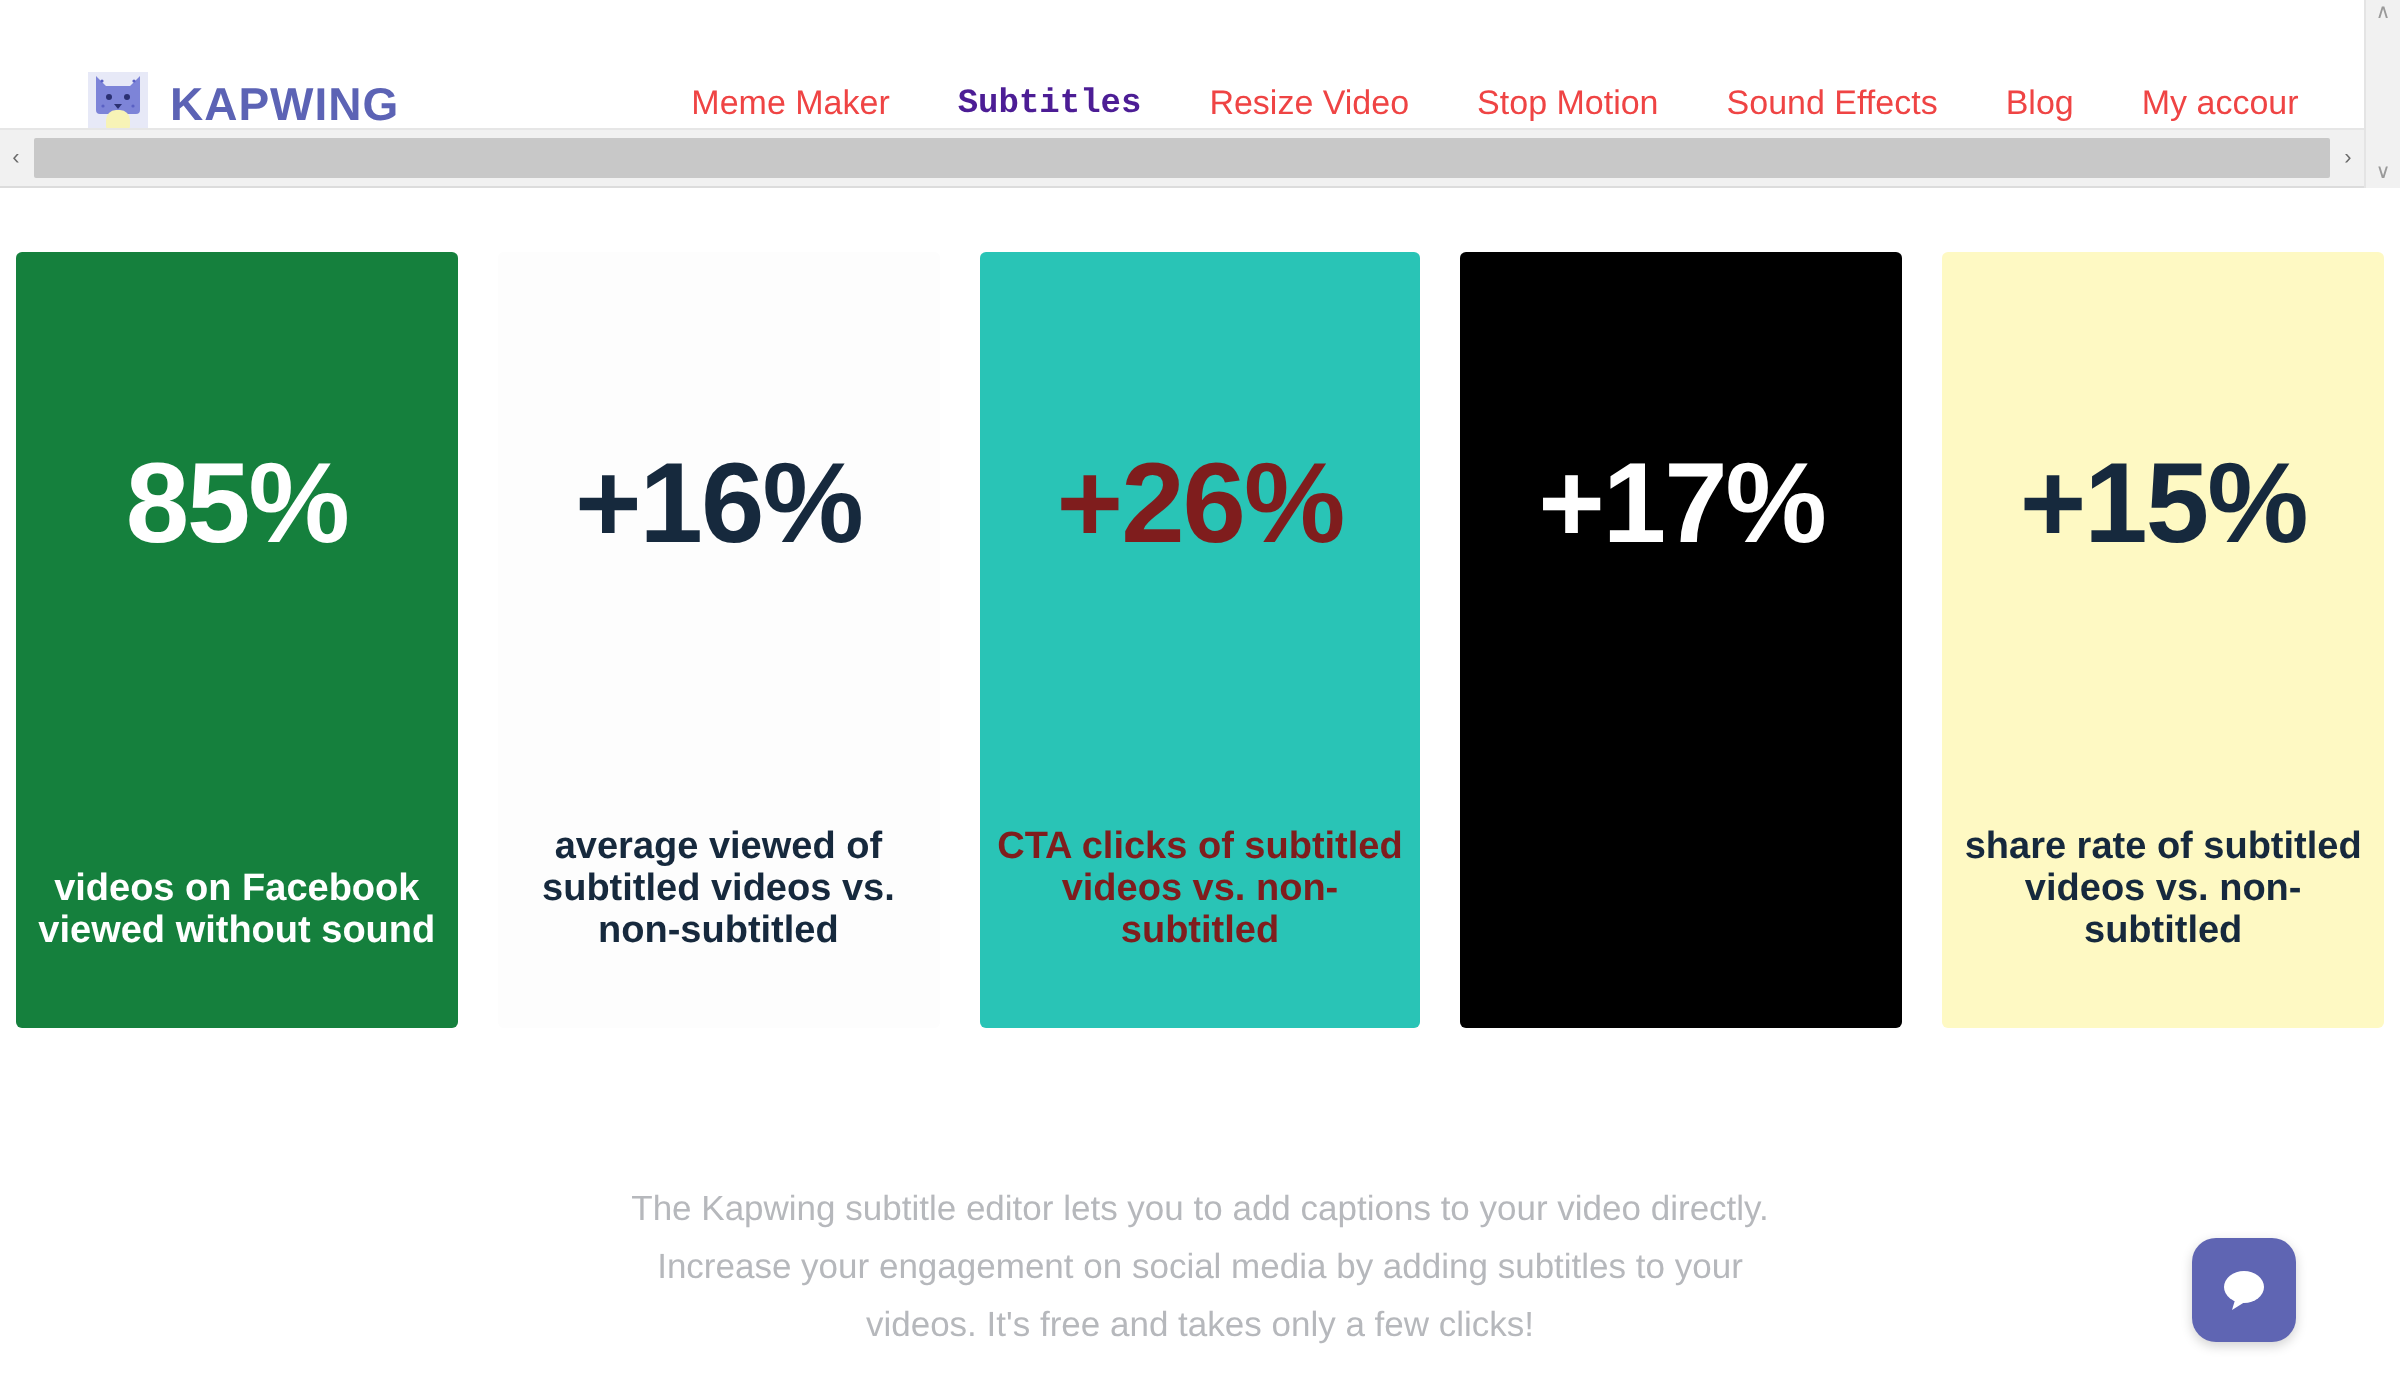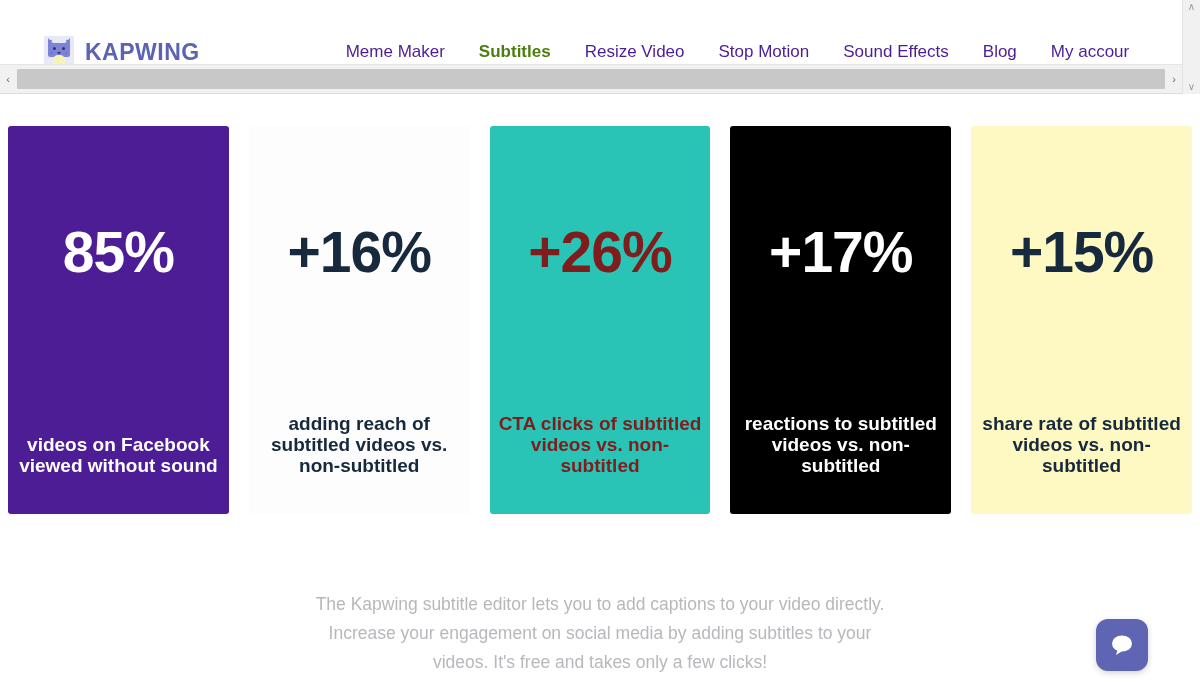--- a/index.html
+++ b/index.html
@@ -58,30 +58,31 @@
   .nav {
     display: flex;
     align-items: center;
     margin-left: 146px;
     flex: 0 0 auto;
     white-space: nowrap;
   }
 
   .nav-item {
     font-size: 17px;
-    color: #4c1d95;
+    color: #ef4444;
     margin-right: 34px;
     white-space: nowrap;
     cursor: pointer;
   }
   .nav-item:last-child { margin-right: 0; }
 
   .nav-item.active {
-    color: #4d7c0f;
-    font-weight: bold;
+    color: #4c1d95;
+    font-weight: bold;
+    font-family: Liberation Mono, monospace;
   }
 
   
   .vscroll {
     position: absolute;
     top: 0; right: 0;
     width: 18px;
     height: 94px;
     background: #f1f1f1;
     border-left: 1px solid #e4e4e4;
@@ -245,38 +246,37 @@
   </div>
 
   <div class="hscroll">
     <span class="arrow">‹</span>
     <div class="thumb"></div>
     <span class="arrow">›</span>
   </div>
 
   <div class="stats">
 
-    <div class="card" style="background: #4c1d95; color: rgb(255, 255, 255);">
+    <div class="card" style="background: #15803d; color: rgb(255, 255, 255);">
       <span class="value">85%</span>
       <span class="caption">videos on Facebook viewed without sound</span>
     </div>
 
     <div class="card" style="background: rgb(253, 253, 253); color: rgb(22, 41, 61);">
       <span class="value">+16%</span>
-      <span class="caption">adding reach of subtitled videos vs. non-subtitled</span>
+      <span class="caption">average viewed of subtitled videos vs. non-subtitled</span>
     </div>
 
     <div class="card" style="background: rgb(41, 196, 182); color: #7f1d1d;">
       <span class="value">+26%</span>
       <span class="caption">CTA clicks of subtitled videos vs. non-subtitled</span>
     </div>
 
     <div class="card" style="background: #000000; color: rgb(255, 255, 255);">
       <span class="value">+17%</span>
-      <span class="caption">reactions to subtitled videos vs. non-subtitled</span>
     </div>
 
     <div class="card" style="background: #fef9c3; color: rgb(22, 41, 61);">
       <span class="value">+15%</span>
       <span class="caption">share rate of subtitled videos vs. non-subtitled</span>
     </div>
 
   </div>
 
   <p class="description" style="color: rgb(182, 184, 188);">The Kapwing subtitle editor lets you to add captions to your video directly. Increase your engagement on social media by adding subtitles to your videos. It's free and takes only a few clicks!</p>

